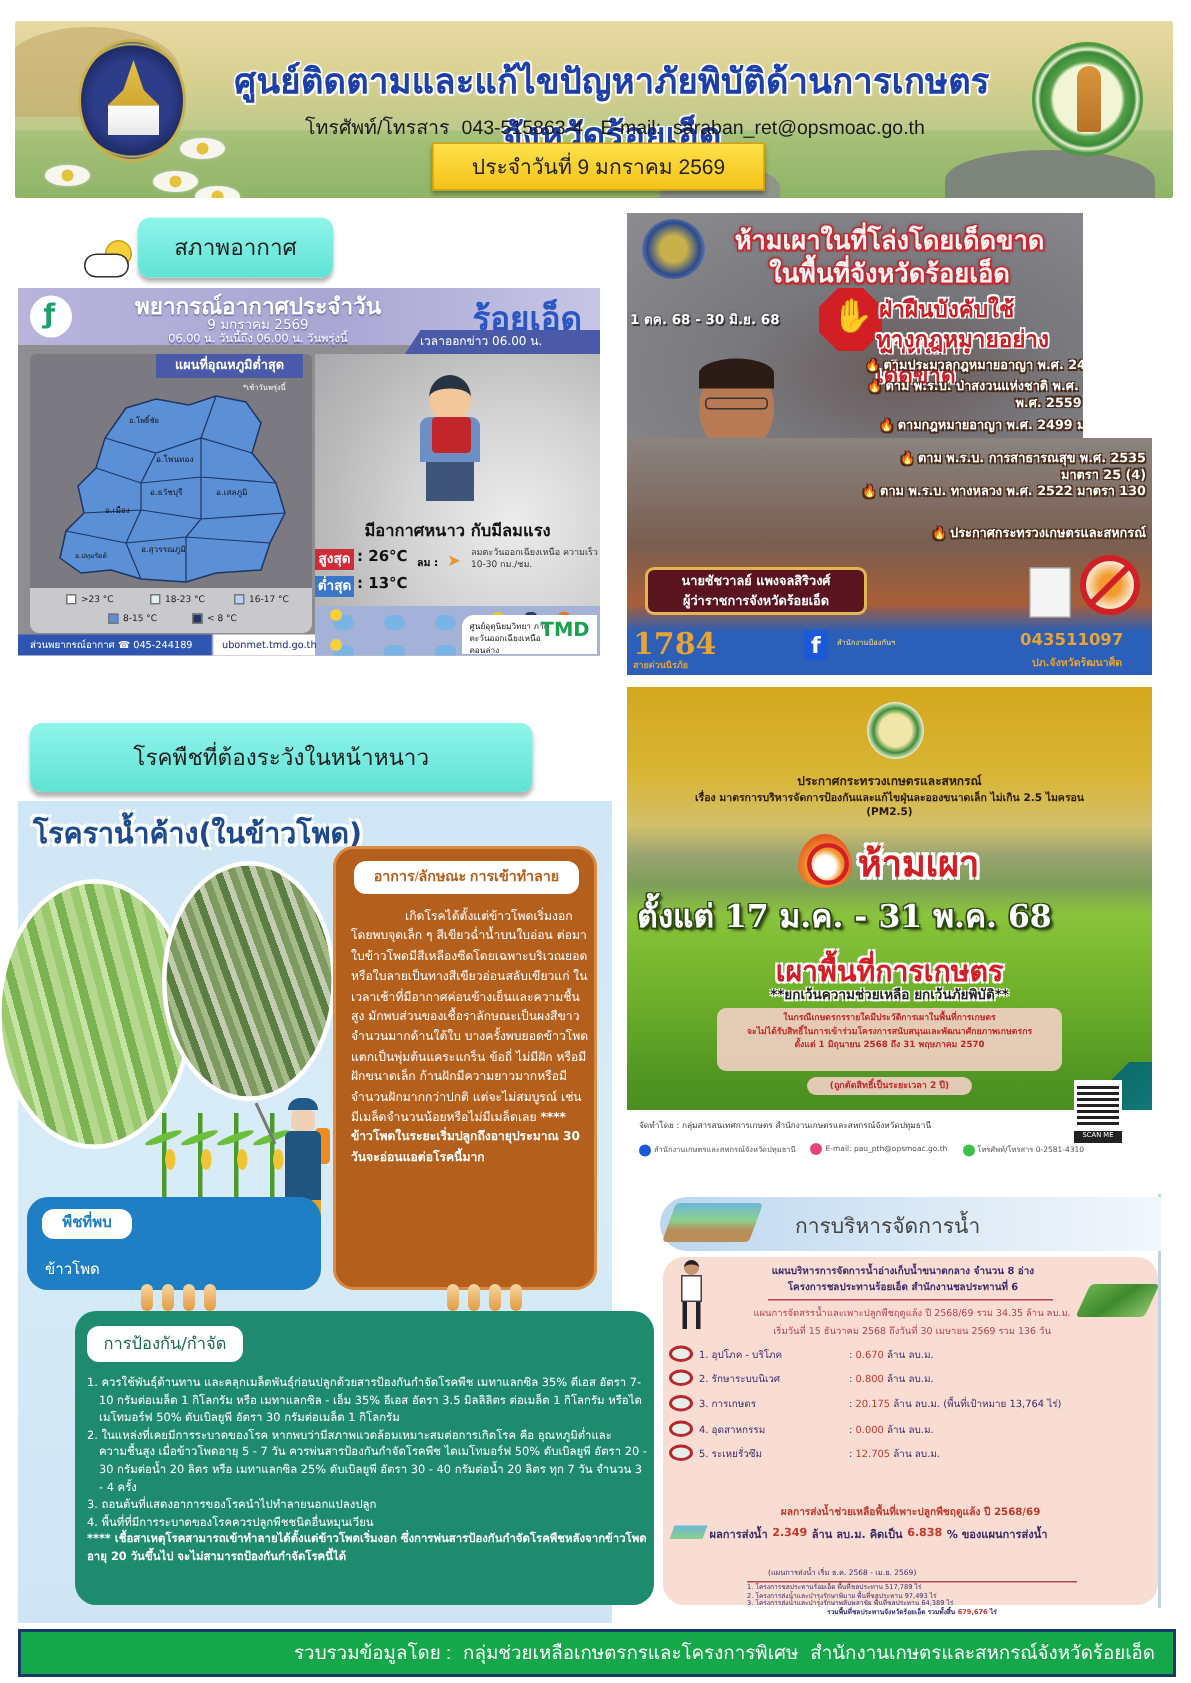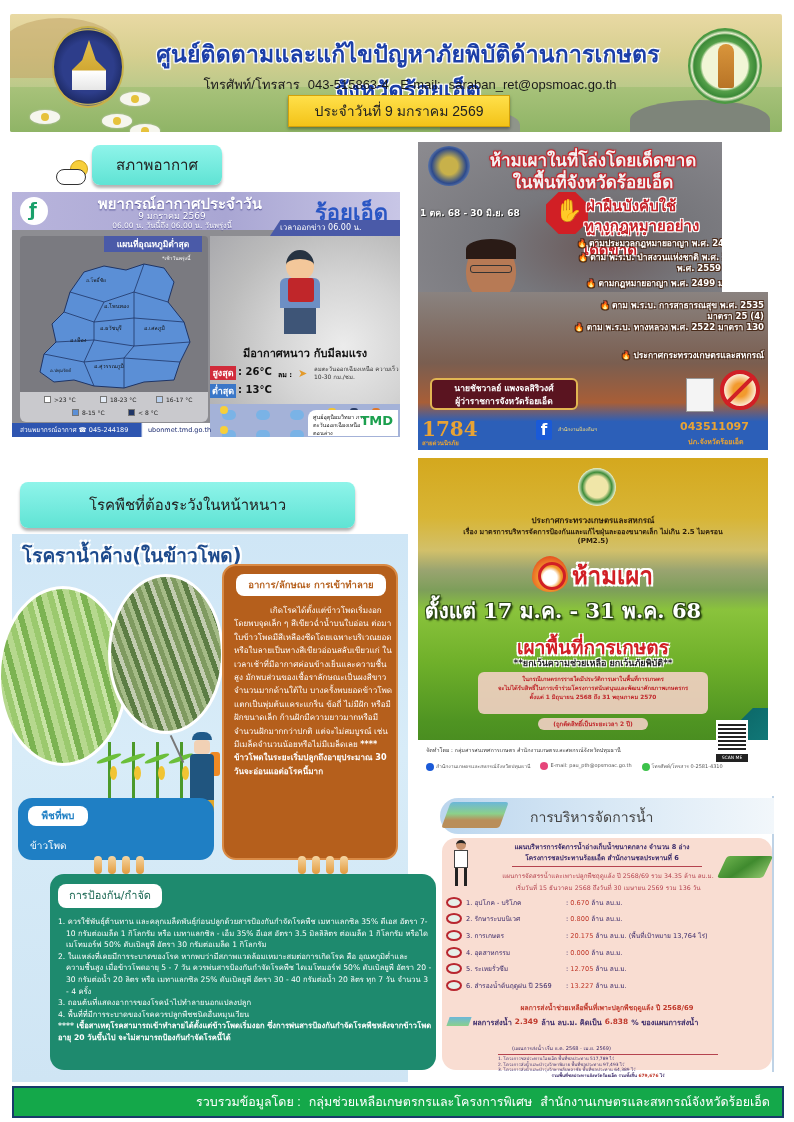--- a/index.html
+++ b/index.html
@@ -33,21 +33,21 @@
   #weather-pill { left: 92px; top: 145px; width: 130px; height: 40px; }
   #weather-cloud-icon { left: 56px; top: 160px; width: 36px; height: 26px; }
   #weather-cloud-icon .sun { position:absolute; left:14px; top:0; width:18px; height:18px; border-radius:50%; background:#f7cf3a; border: 1px solid #caa020; }
   #weather-cloud-icon .cloud { position:absolute; left:0; top:9px; width:30px; height:16px; border-radius: 10px; background:#fff; border: 1.5px solid #333; }
 
   
   #weather-card { left: 12px; top: 192px; width: 388px; height: 245px; background: #8d8d92; overflow: hidden; }
   #wc-top { position: absolute; left: 0; top: 0; width: 388px; height: 38px; background: linear-gradient(90deg, #b8b4dc 0%, #a9a6d3 55%, #c8c6e6 100%); }
   #wc-logo { position:absolute; left: 8px; top: 5px; width: 28px; height: 28px; border-radius: 50%; background: #fff; }
   #wc-logo::after { content:"ƒ"; position:absolute; left:9px; top:2px; font-size: 18px; color:#1aa06b; font-weight:bold; }
-  #wc-title { position:absolute; left: 70px; top: 0px; width: 180px; text-align:right; color:#fff; font-weight:bold; font-size: 15px; text-shadow: 0 1px 1px #4b4990; }
+  #wc-title { position:absolute; left: 70px; top: 0px; width: 180px; text-align:center; color:#fff; font-weight:bold; font-size: 15px; text-shadow: 0 1px 1px #4b4990; }
   #wc-date { position:absolute; left: 70px; top: 17px; width: 180px; text-align:center; color:#fff; font-size: 9px; text-shadow: 0 1px 1px #4b4990; }
   #wc-period { position:absolute; left: 70px; top: 27px; width: 180px; text-align:center; color:#fff; font-size: 7.5px; text-shadow: 0 1px 1px #4b4990; }
   #wc-province { position:absolute; right: 12px; top: 3px; color:#2a56c4; font-size: 22px; font-weight: bold; }
   #wc-issue { position:absolute; right: 0; top: 28px; width: 130px; height: 16px; background:#4a5aa8; color:#fff; font-size: 8px; padding-left: 10px; line-height: 16px; clip-path: polygon(8% 0,100% 0,100% 100%,0 100%); }
   #wc-map-panel { position:absolute; left: 8px; top: 44px; width: 188px; height: 180px; background: #7a7a80; border-radius: 4px; }
   #wc-map-label { position:absolute; left: 92px; top: 44px; width: 98px; height: 16px; background:#4a5aa8; color:#fff; font-size: 8.5px; font-weight:bold; text-align:center; line-height:16px; }
   #wc-map-note { position:absolute; left: 150px; top: 62px; font-size: 5px; color:#fff; }
   #wc-map { position:absolute; left: 22px; top: 70px; width: 160px; height: 128px; }
   #wc-legend { position:absolute; left: 8px; top: 200px; width: 188px; height: 30px; background:#c9c9cd; border-radius: 0 0 6px 6px; font-size: 6px; color:#222; }
   .lg-item { position:absolute; display:flex; align-items:center; gap:3px; }
@@ -134,21 +134,21 @@
 
   
   #disease-pill { left: 20px; top: 482px; width: 335px; height: 46px; font-size: 15px; }
   #disease-card { left: 12px; top: 534px; width: 396px; height: 548px; background: linear-gradient(180deg, #cfe6f6 0%, #d8ecf8 40%, #cfe5f4 100%); }
   #disease-title { position:absolute; left: 10px; top: 6px; font-size: 19px; font-weight: bold; color: #1d4a8c;
     text-shadow: -2px -2px 0 #fff, 2px -2px 0 #fff, -2px 2px 0 #fff, 2px 2px 0 #fff; }
   .leaf-circle { position:absolute; border-radius: 50%; border: 3px solid #fff; overflow: hidden;
     background: repeating-linear-gradient(75deg, #9bc96e 0 6px, #c7e3a4 6px 10px, #7cb352 10px 16px, #b6d88e 16px 22px); }
   #leaf-2 { background: repeating-linear-gradient(70deg, #7f9a60 0 5px, #a5bb87 5px 9px, #5c7d44 9px 14px, #c2ccb0 14px 18px); }
   #symptom-box { position:absolute; left: 210px; top: 30px; width: 176px; height: 296px; background: #b55f1c; border-radius: 14px; border: 2px solid #d98a45; }
-  #symptom-label { position:absolute; left: 12px; top: 8px; width: 150px; height: 22px; background: #fff; border-radius: 8px; text-align: center; font-size: 9.5px; color: #b55f1c; line-height: 22px; font-weight: bold; }
+  #symptom-label { position:absolute; left: 12px; top: 8px; width: 150px; height: 22px; background: #fff; border-radius: 8px; text-align: center; font-size: 9.5px; color: #b55f1c; line-height: 22px; font-weight: bold; font-family: Liberation Serif, serif; }
   #symptom-text { position:absolute; left: 10px; top: 38px; width: 160px; font-size: 8.1px; color: #fff; line-height: 13.4px; text-indent: 36px; }
   #symptom-note { font-weight: bold; display: inline; }
   #crop-box { position:absolute; left: 6px; top: 264px; width: 196px; height: 62px; background: #1f7fc4; border-radius: 14px; }
   #crop-label { position:absolute; left: 10px; top: 8px; width: 60px; height: 20px; background: #fff; border-radius: 8px; text-align:center; line-height: 20px; font-size: 10px; color: #1f7fc4; font-weight:bold; }
   #crop-value { position:absolute; left: 12px; top: 40px; font-size: 10px; color: #fff; }
   #corn-plants { position:absolute; left: 86px; top: 200px; width: 100px; height: 80px; }
   .corn { position:absolute; bottom: 6px; width: 3px; height: 66px; background: #4c9a2a; }
   .corn::before { content:""; position:absolute; left: -12px; top: 14px; width: 26px; height: 5px; background:#6bbf3a; border-radius: 50%; transform: rotate(-20deg); }
   .corn::after { content:""; position:absolute; left: 2px; top: 24px; width: 7px; height: 14px; background:#f1c433; border-radius: 50%; }
   .soil { position:absolute; left: 0; bottom: 0; width: 100%; height: 6px; background: #5a3a22; border-radius: 3px; }
@@ -346,21 +346,21 @@
   <div id="bp-noburn"></div>
   <div id="bp-name">
     <div>นายชัชวาลย์ แพงจลสิริวงศ์</div>
     <div>ผู้ว่าราชการจังหวัดร้อยเอ็ด</div>
   </div>
   <div id="bp-1784">1784</div>
   <div id="bp-1784-sub">สายด่วนนิรภัย</div>
   <div id="bp-fb">f</div>
   <div id="bp-fb-text">สำนักงานป้องกันฯ</div>
   <div id="bp-phone">043511097</div>
-  <div id="bp-phone-sub">ปภ.จังหวัดร้อยเอ็ด</div>
+  <div id="bp-phone-sub">ปภ.จังหวัดร้ฒนาศ็ด</div>
 </div>
 
 <div id="pm-poster" class="abs">
   <div id="pm-seal"></div>
   <div id="pm-ministry">ประกาศกระทรวงเกษตรและสหกรณ์</div>
   <div id="pm-subject">เรื่อง มาตรการบริหารจัดการป้องกันและแก้ไขฝุ่นละอองขนาดเล็ก ไม่เกิน 2.5 ไมครอน (PM2.5)</div>
   <div id="pm-flame"></div>
   <div id="pm-noburn-text">ห้ามเผา</div>
   <div id="pm-period">ตั้งแต่ 17 ม.ค. - 31 พ.ค. 68</div>
   <div id="pm-except">**ยกเว้นความช่วยเหลือ ยกเว้นภัยพิบัติ**</div>
@@ -475,25 +475,20 @@
       <div class="w-item">
           <span class="w-icon"></span>
           <span class="w-name">4. อุตสาหกรรม</span>
           <span class="w-val">: <span class="num">0.000</span> <span>ล้าน ลบ.ม.</span></span>
         </div>
       <div class="w-item">
           <span class="w-icon"></span>
           <span class="w-name">5. ระเหยรั่วซึม</span>
           <span class="w-val">: <span class="num">12.705</span> <span>ล้าน ลบ.ม.</span></span>
         </div>
-      <div class="w-item">
-          <span class="w-icon"></span>
-          <span class="w-name">6. สำรองน้ำต้นฤดูฝน ปี 2569</span>
-          <span class="w-val">: <span class="num">13.227</span> <span>ล้าน ลบ.ม.</span></span>
-        </div>
     </div>
     <div id="water-result-title">ผลการส่งน้ำช่วยเหลือพื้นที่เพาะปลูกพืชฤดูแล้ง ปี 2568/69</div>
     <div id="water-results">
       <div class="wr">
           <span class="wr-icon"></span>
           <span>ผลการส่งน้ำ</span>
           <span class="num">2.349</span>
           <span>ล้าน ลบ.ม. คิดเป็น</span>
           <span class="num">6.838</span>
           <span>% ของแผนการส่งน้ำ</span>

